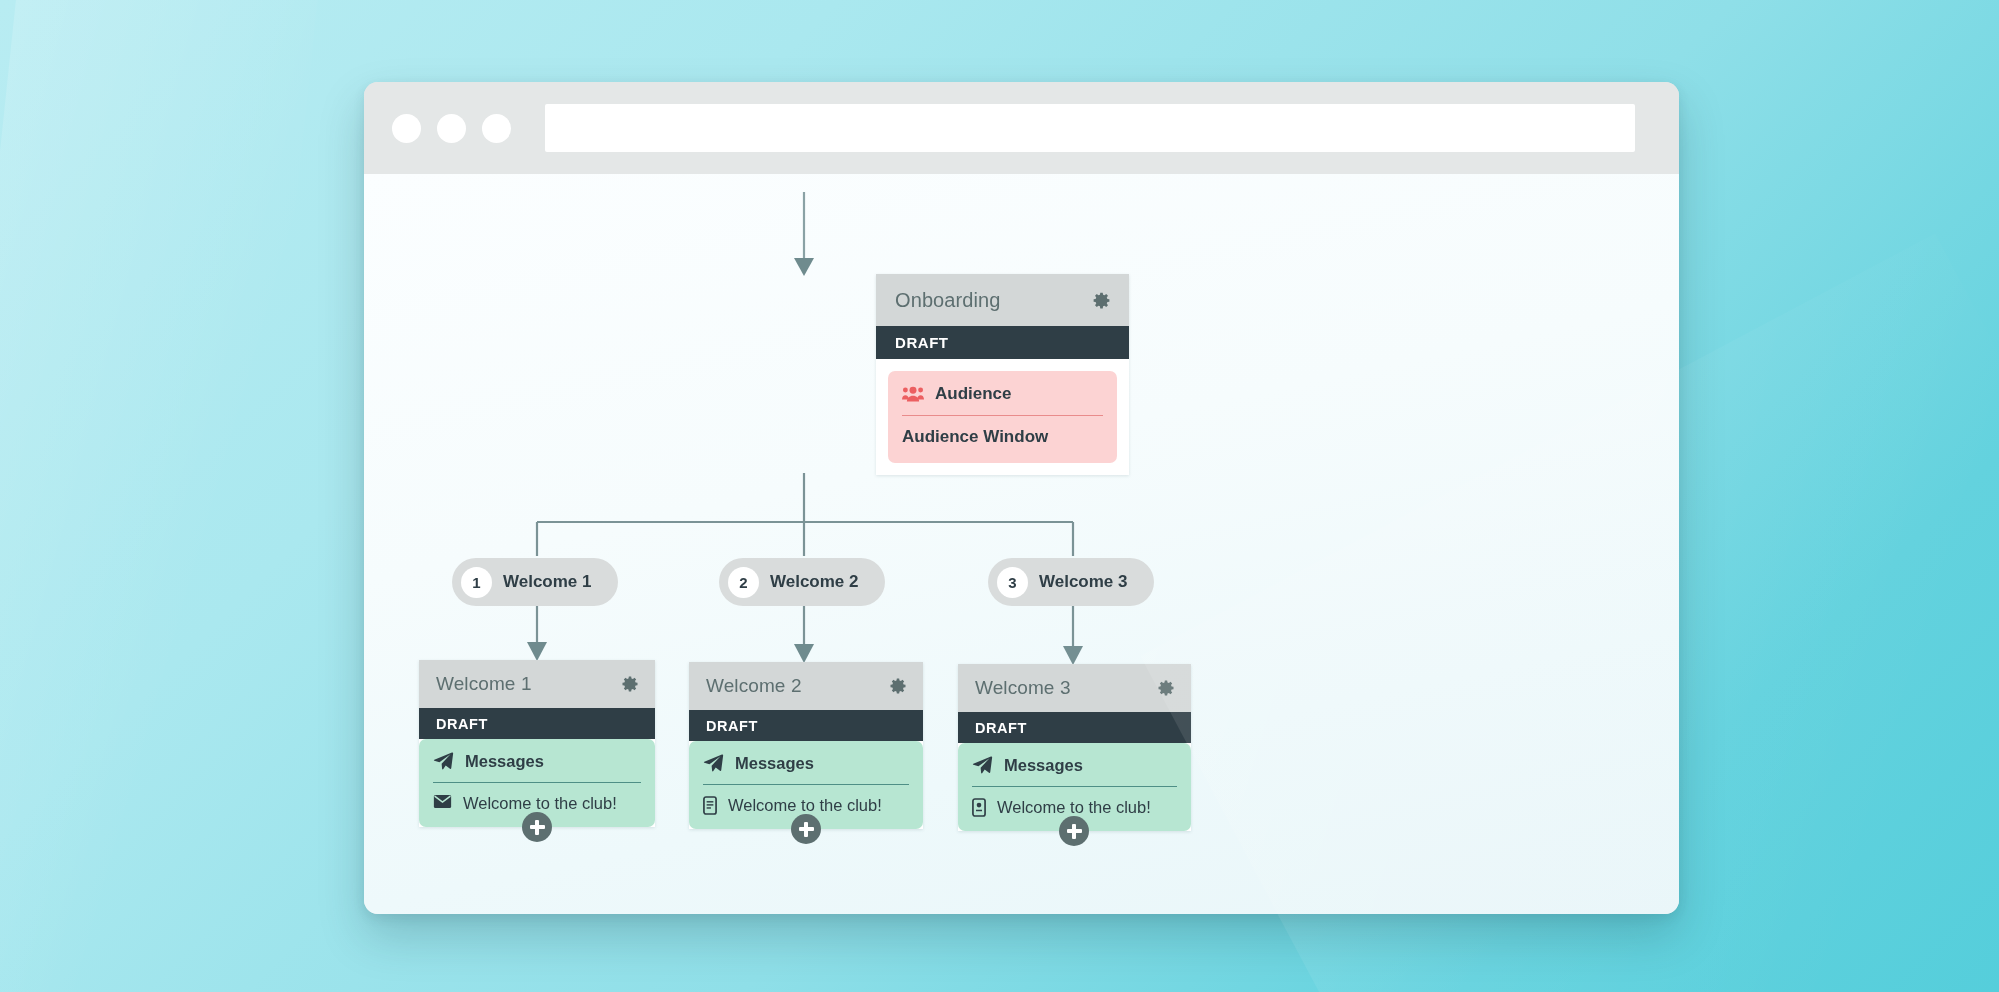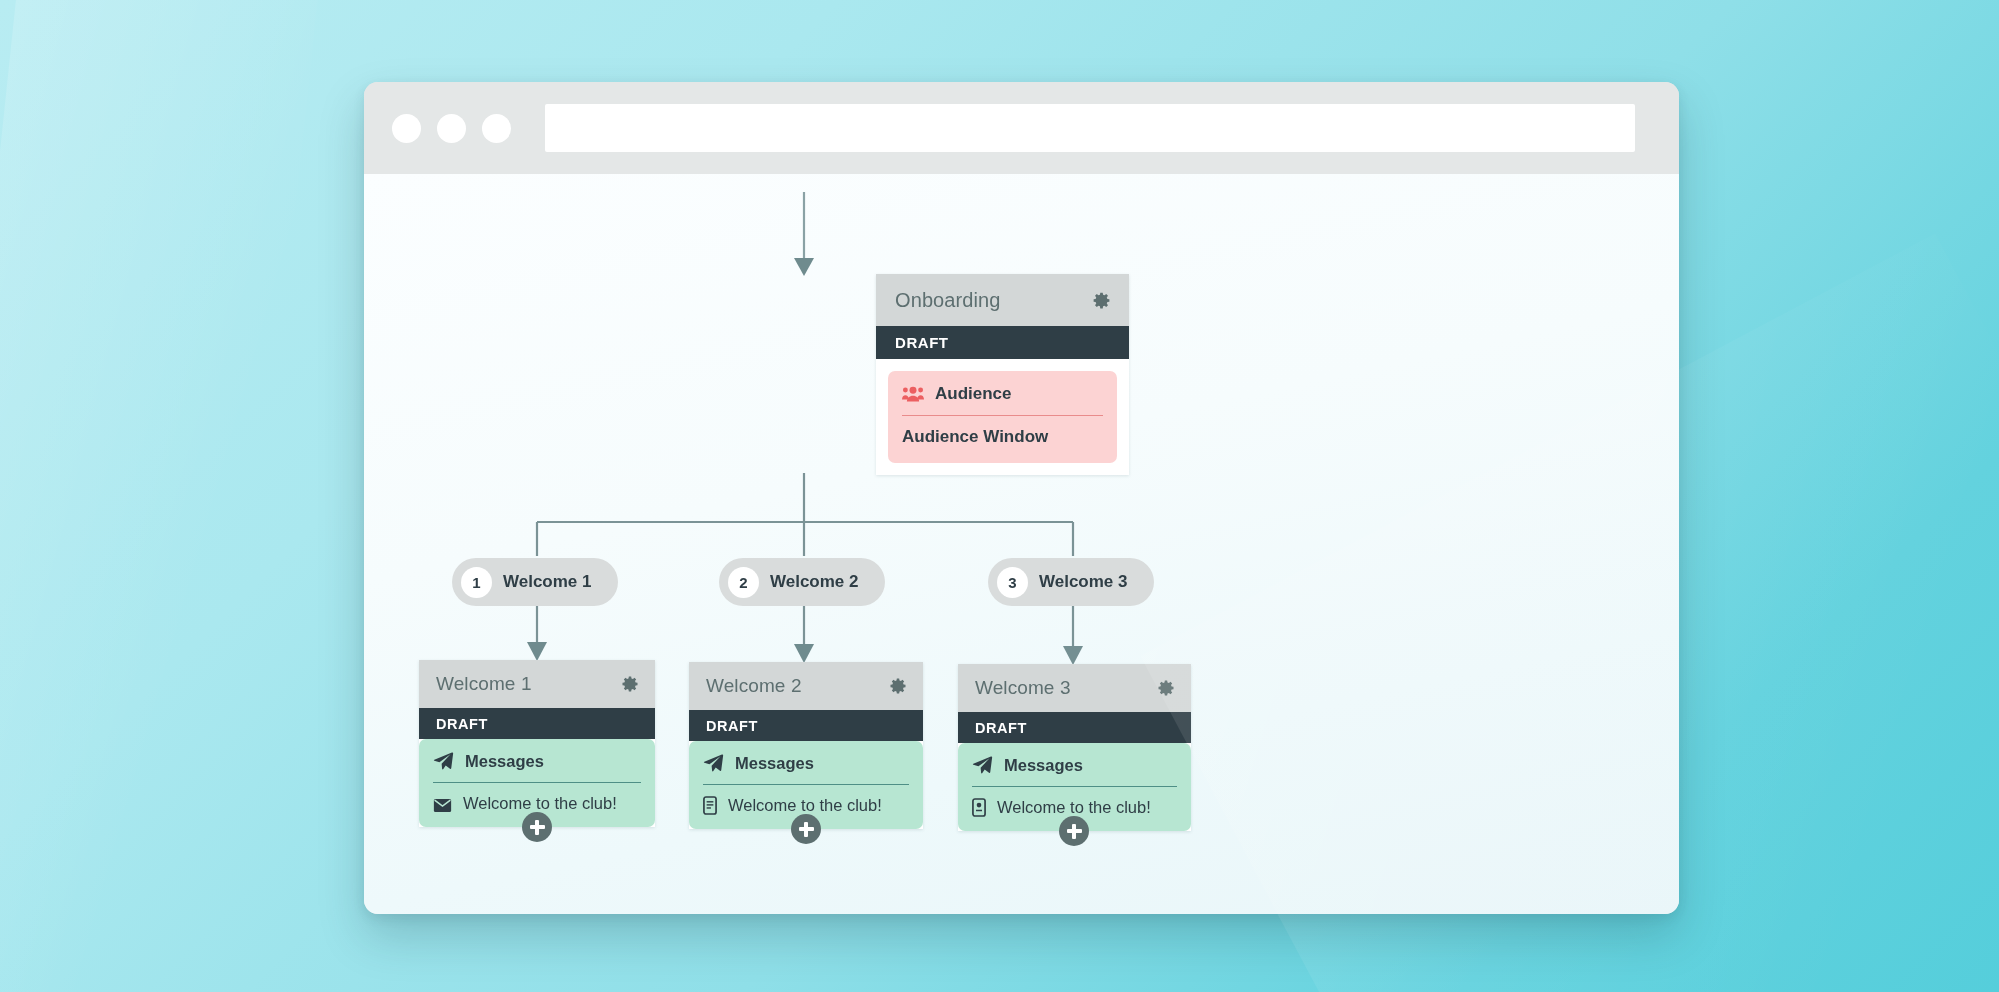--- a/index.html
+++ b/index.html
@@ -132,21 +132,21 @@
   .block-title {
     font-weight: 700;
     color: #2f3e46;
   }
   .block-rule {
     height: 1px;
     margin: 11px 0 11px 0;
   }
   .block-row {
     display: flex;
-    align-items: flex-end;
+    align-items: flex-start;
     gap: 11px;
   }
   .block-row-label { color: #2f3e46; }
 
   
   .block-audience { background: #fcd3d3; }
   .block-audience .block-rule { background: #e98b8b; }
 
   
   .block-messages { background: #b7e6d2; }

